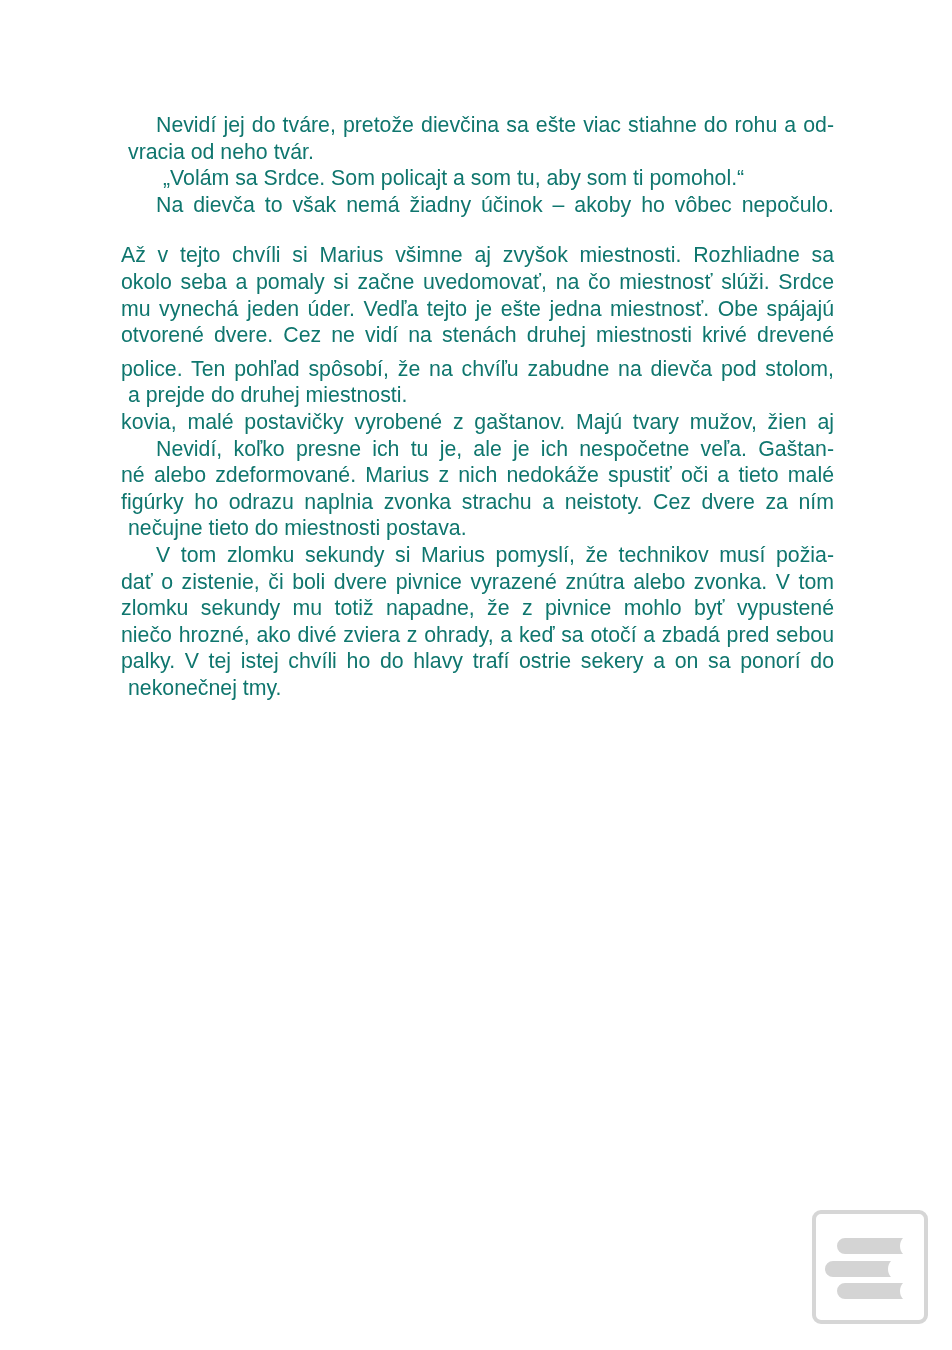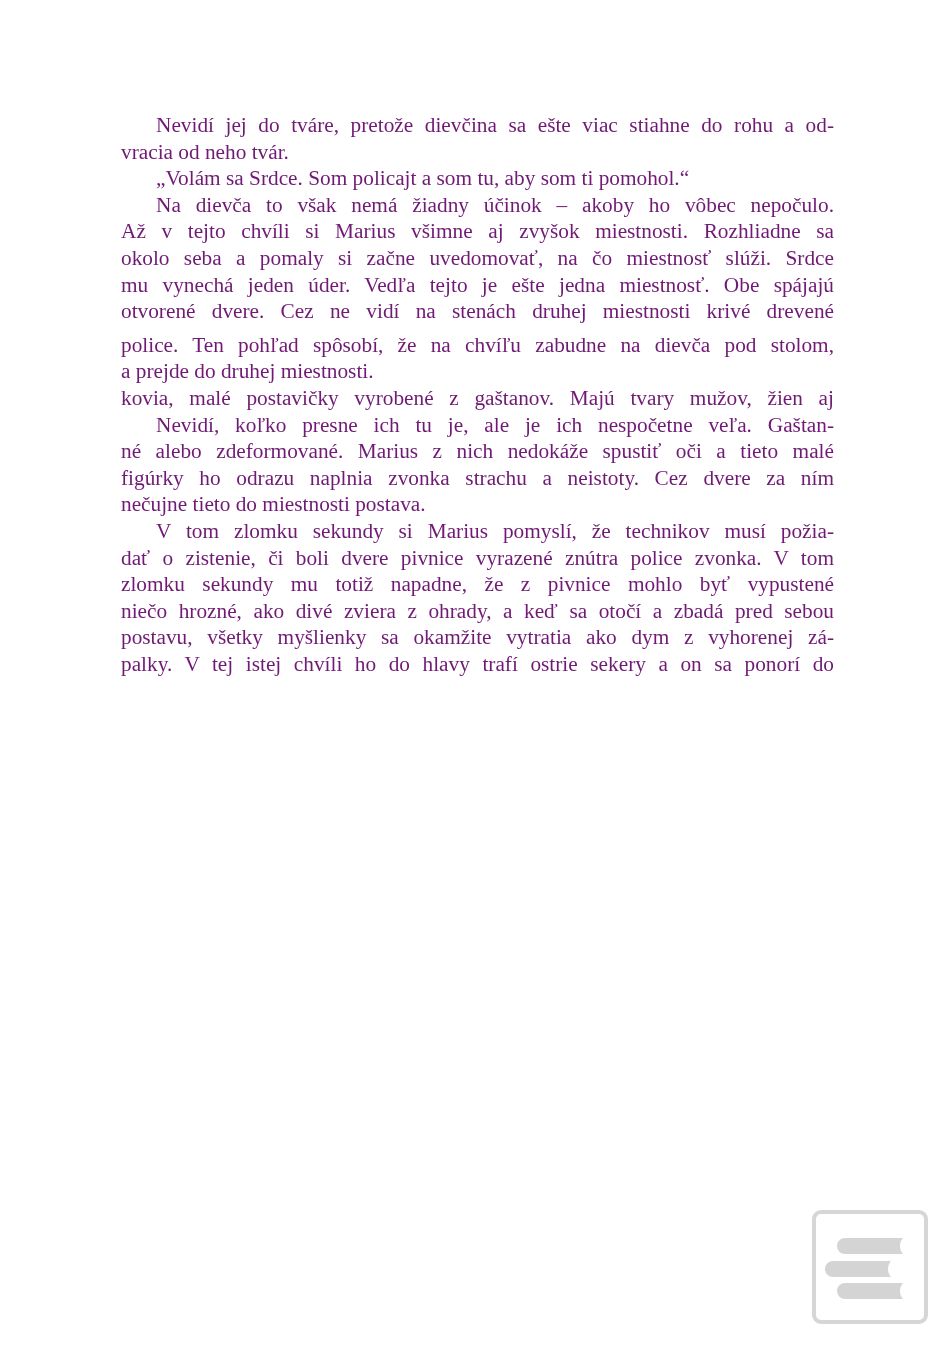--- a/index.html
+++ b/index.html
@@ -18,38 +18,39 @@
       left: 0; top: 0;
       width: 952px;
       height: 1350px;
       background: #ffffff;
     }
     .text-block {
       position: absolute;
       left: 121px;
       top: 112px;
       width: 713px;
-      font-family: Liberation Serif, serif;
+      font-family: Liberation Sans, sans-serif;
       font-size: 21.3px;
       line-height: 26.6px;
-      color: #701a75;
+      color: #0f766e;
       text-align: justify;
     }
     .text-block p {
       margin: 0;
       text-indent: 35px;
     }
     .line {
       display: block;
       text-align: justify;
       text-align-last: justify;
       white-space: nowrap;
     }
     .line.last {
       text-align-last: left;
+      margin-left: 7px;
     }
     .logo {
       position: absolute;
       left: 811px;
       top: 1209px;
       width: 118px;
       height: 116px;
     }
   </style>
 </head>
@@ -59,41 +60,41 @@
   <div class="text-block" id="text-block">
       <p>
         <span class="line" style="text-indent: 35px;">Nevidí jej do tváre, pretože dievčina sa ešte viac stiahne do rohu a od-</span>
         <span class="line last" style="text-indent: 0px;">vracia od neho tvár.</span>
       </p>
       <p>
         <span class="line last" style="text-indent: 35px;">„Volám sa Srdce. Som policajt a som tu, aby som ti pomohol.“</span>
       </p>
       <p>
         <span class="line" style="text-indent: 35px;">Na dievča to však nemá žiadny účinok – akoby ho vôbec nepočulo.</span>
-        <span class="line" style="text-indent: 0px;">Až v tejto chvíli si Marius všimne aj zvyšok miestnosti. Rozhliadne sa</span>
+        <span class="line" style="text-indent: 0px; margin-top: 24px;">Až v tejto chvíli si Marius všimne aj zvyšok miestnosti. Rozhliadne sa</span>
         <span class="line" style="text-indent: 0px;">okolo seba a pomaly si začne uvedomovať, na čo miestnosť slúži. Srdce</span>
         <span class="line" style="text-indent: 0px;">mu vynechá jeden úder. Vedľa tejto je ešte jedna miestnosť. Obe spájajú</span>
         <span class="line" style="text-indent: 0px;">otvorené dvere. Cez ne vidí na stenách druhej miestnosti krivé drevené</span>
         <span class="line" style="text-indent: 0px; margin-top: 7px;">police. Ten pohľad spôsobí, že na chvíľu zabudne na dievča pod stolom,</span>
         <span class="line last" style="text-indent: 0px;">a prejde do druhej miestnosti.</span>
       </p>
       <p>
         <span class="line" style="text-indent: 0px;">kovia, malé postavičky vyrobené z gaštanov. Majú tvary mužov, žien aj</span>
         <span class="line" style="text-indent: 35px;">Nevidí, koľko presne ich tu je, ale je ich nespočetne veľa. Gaštan-</span>
         <span class="line" style="text-indent: 0px;">né alebo zdeformované. Marius z nich nedokáže spustiť oči a tieto malé</span>
         <span class="line" style="text-indent: 0px;">figúrky ho odrazu naplnia zvonka strachu a neistoty. Cez dvere za ním</span>
         <span class="line last" style="text-indent: 0px;">nečujne tieto do miestnosti postava.</span>
       </p>
       <p>
         <span class="line" style="text-indent: 35px;">V tom zlomku sekundy si Marius pomyslí, že technikov musí požia-</span>
-        <span class="line" style="text-indent: 0px;">dať o zistenie, či boli dvere pivnice vyrazené znútra police zvonka. V tom</span>
+        <span class="line" style="text-indent: 0px;">dať o zistenie, či boli dvere pivnice vyrazené znútra alebo zvonka. V tom</span>
         <span class="line" style="text-indent: 0px;">zlomku sekundy mu totiž napadne, že z pivnice mohlo byť vypustené</span>
         <span class="line" style="text-indent: 0px;">niečo hrozné, ako divé zviera z ohrady, a keď sa otočí a zbadá pred sebou</span>
-        <span class="line" style="text-indent: 0px;">postavu, všetky myšlienky sa okamžite vytratia ako dym z vyhorenej zá-</span>
         <span class="line" style="text-indent: 0px;">palky. V tej istej chvíli ho do hlavy trafí ostrie sekery a on sa ponorí do</span>
+        <span class="line last" style="text-indent: 0px;">nekonečnej tmy.</span>
       </p>
     </div>
 
   <svg class="logo" viewBox="0 0 118 116">
     <rect x="3" y="3" width="112" height="110" rx="7" ry="7" fill="none" stroke="#d6d6d6" stroke-width="4"></rect>
     <path d="M34 29 H92 C88 33 88 41 92 45 H34 A8 8 0 0 1 34 29 Z" fill="#d4d4d4"></path>
     <path d="M22 52 H80 C76 56 76 64 80 68 H22 A8 8 0 0 1 22 52 Z" fill="#d4d4d4"></path>
     <path d="M34 74 H92 C88 78 88 86 92 90 H34 A8 8 0 0 1 34 74 Z" fill="#d4d4d4"></path>
   </svg>
 </div>

